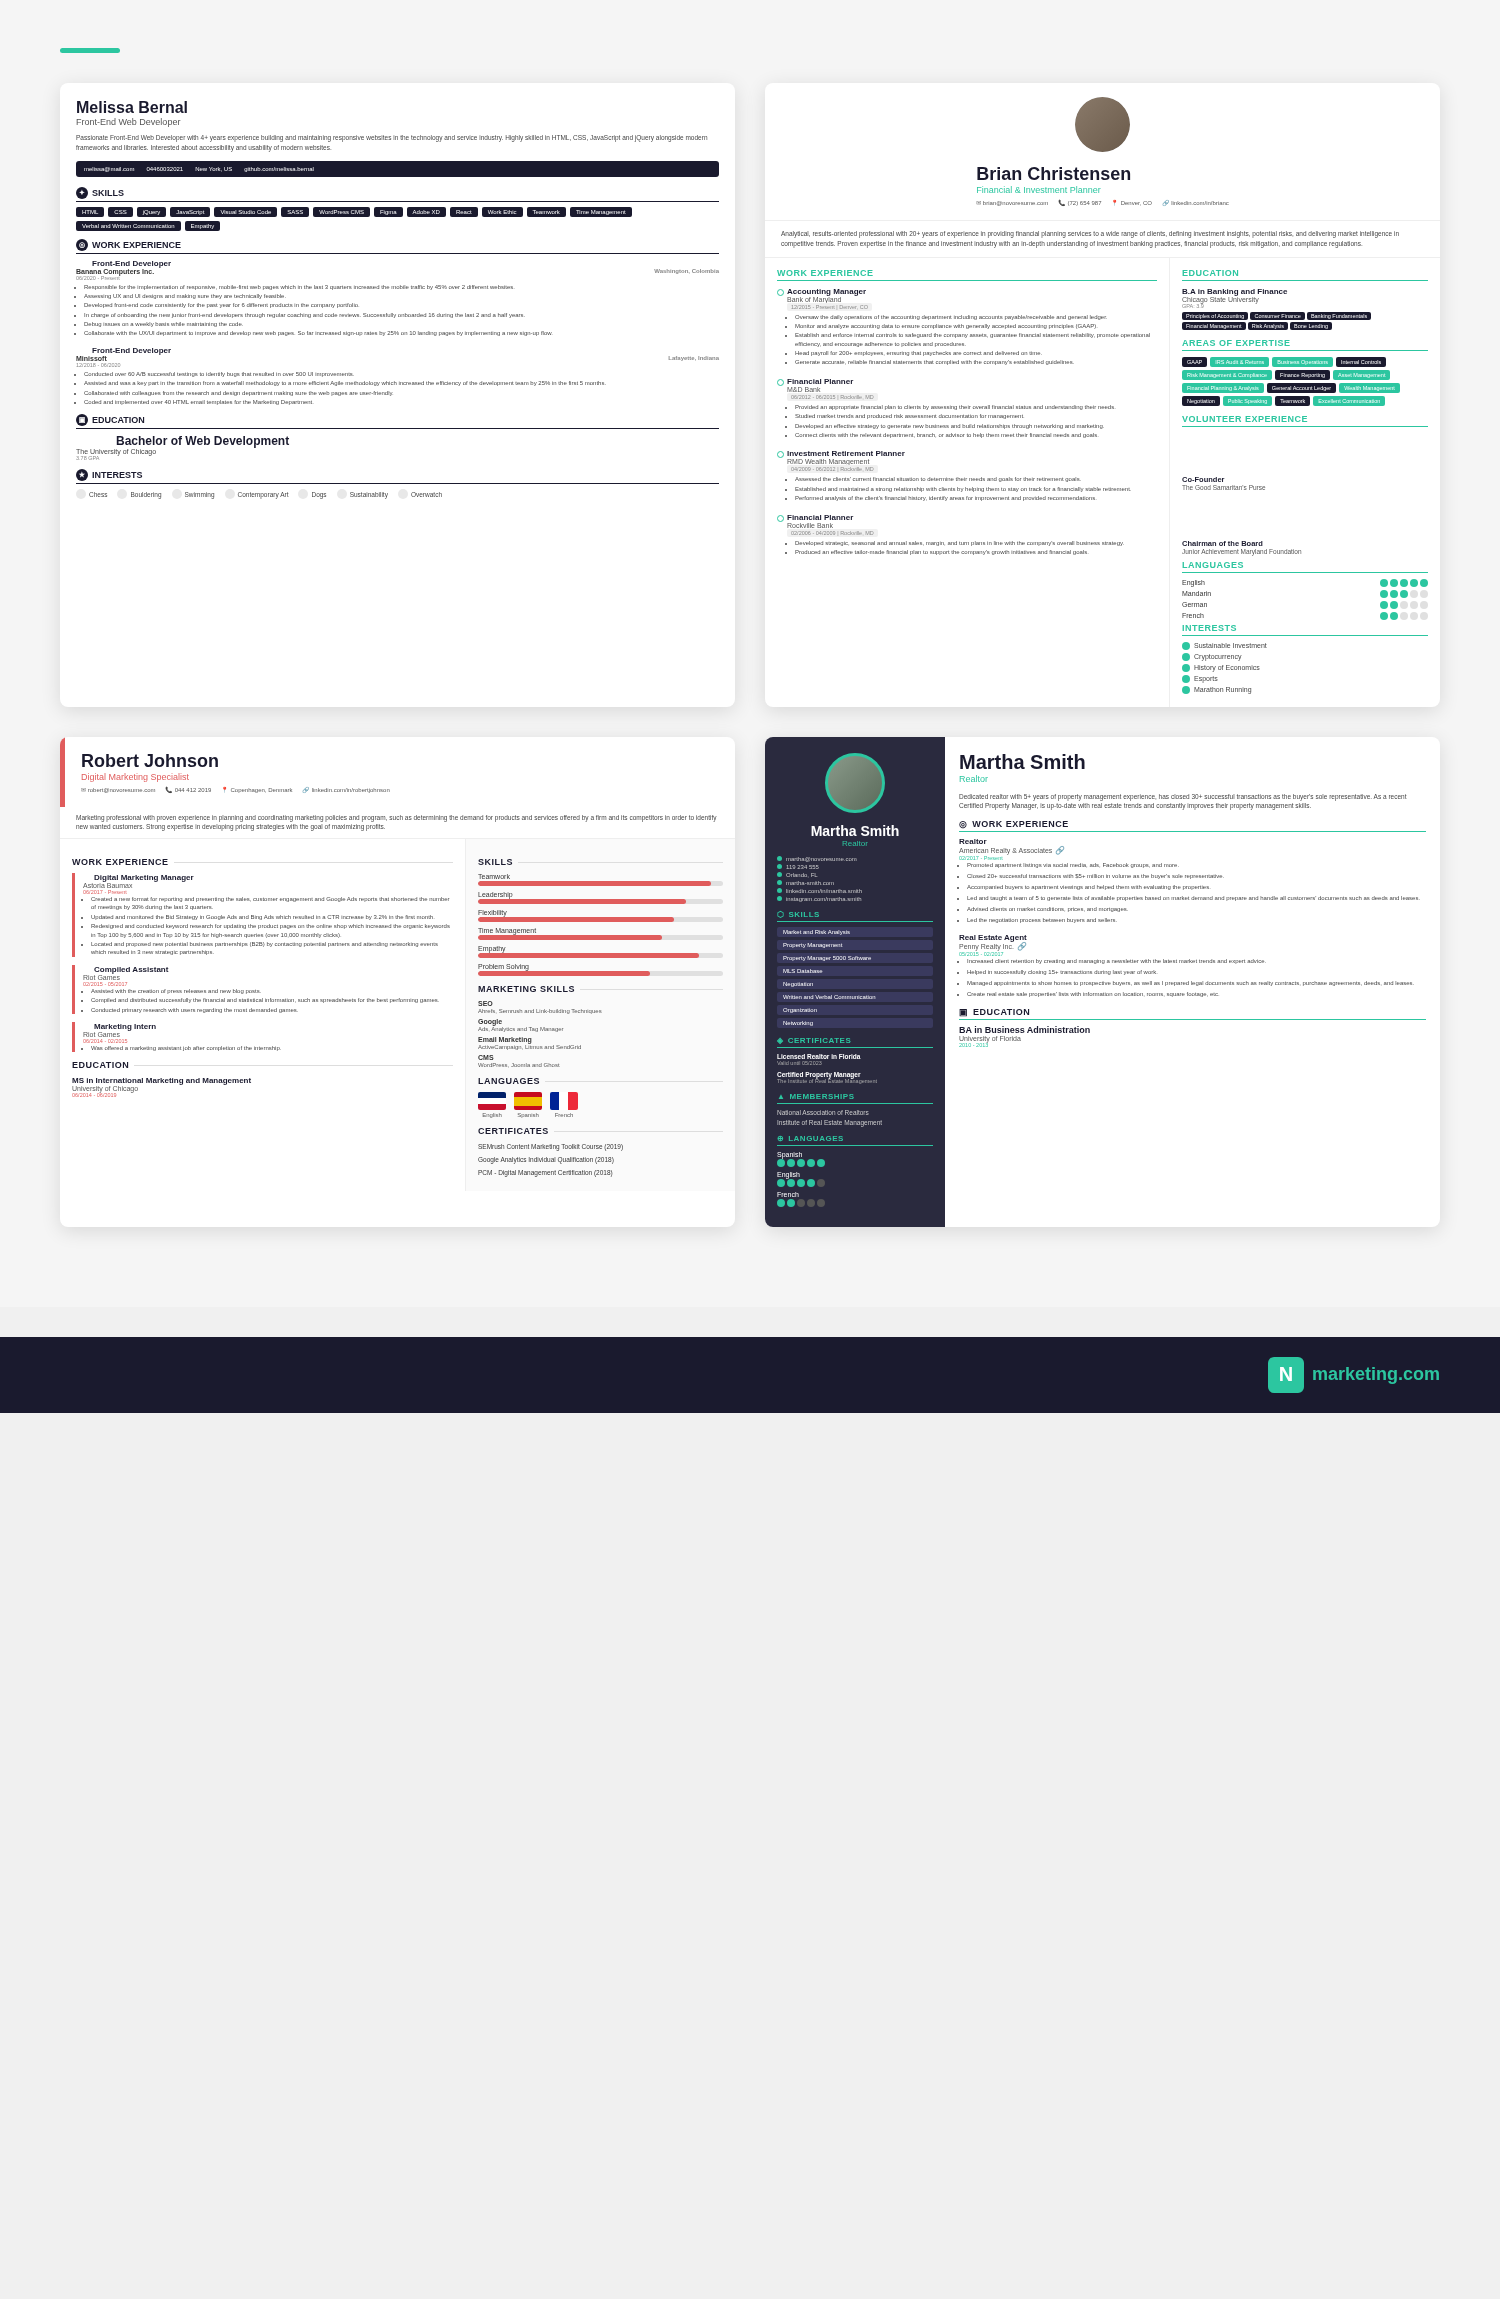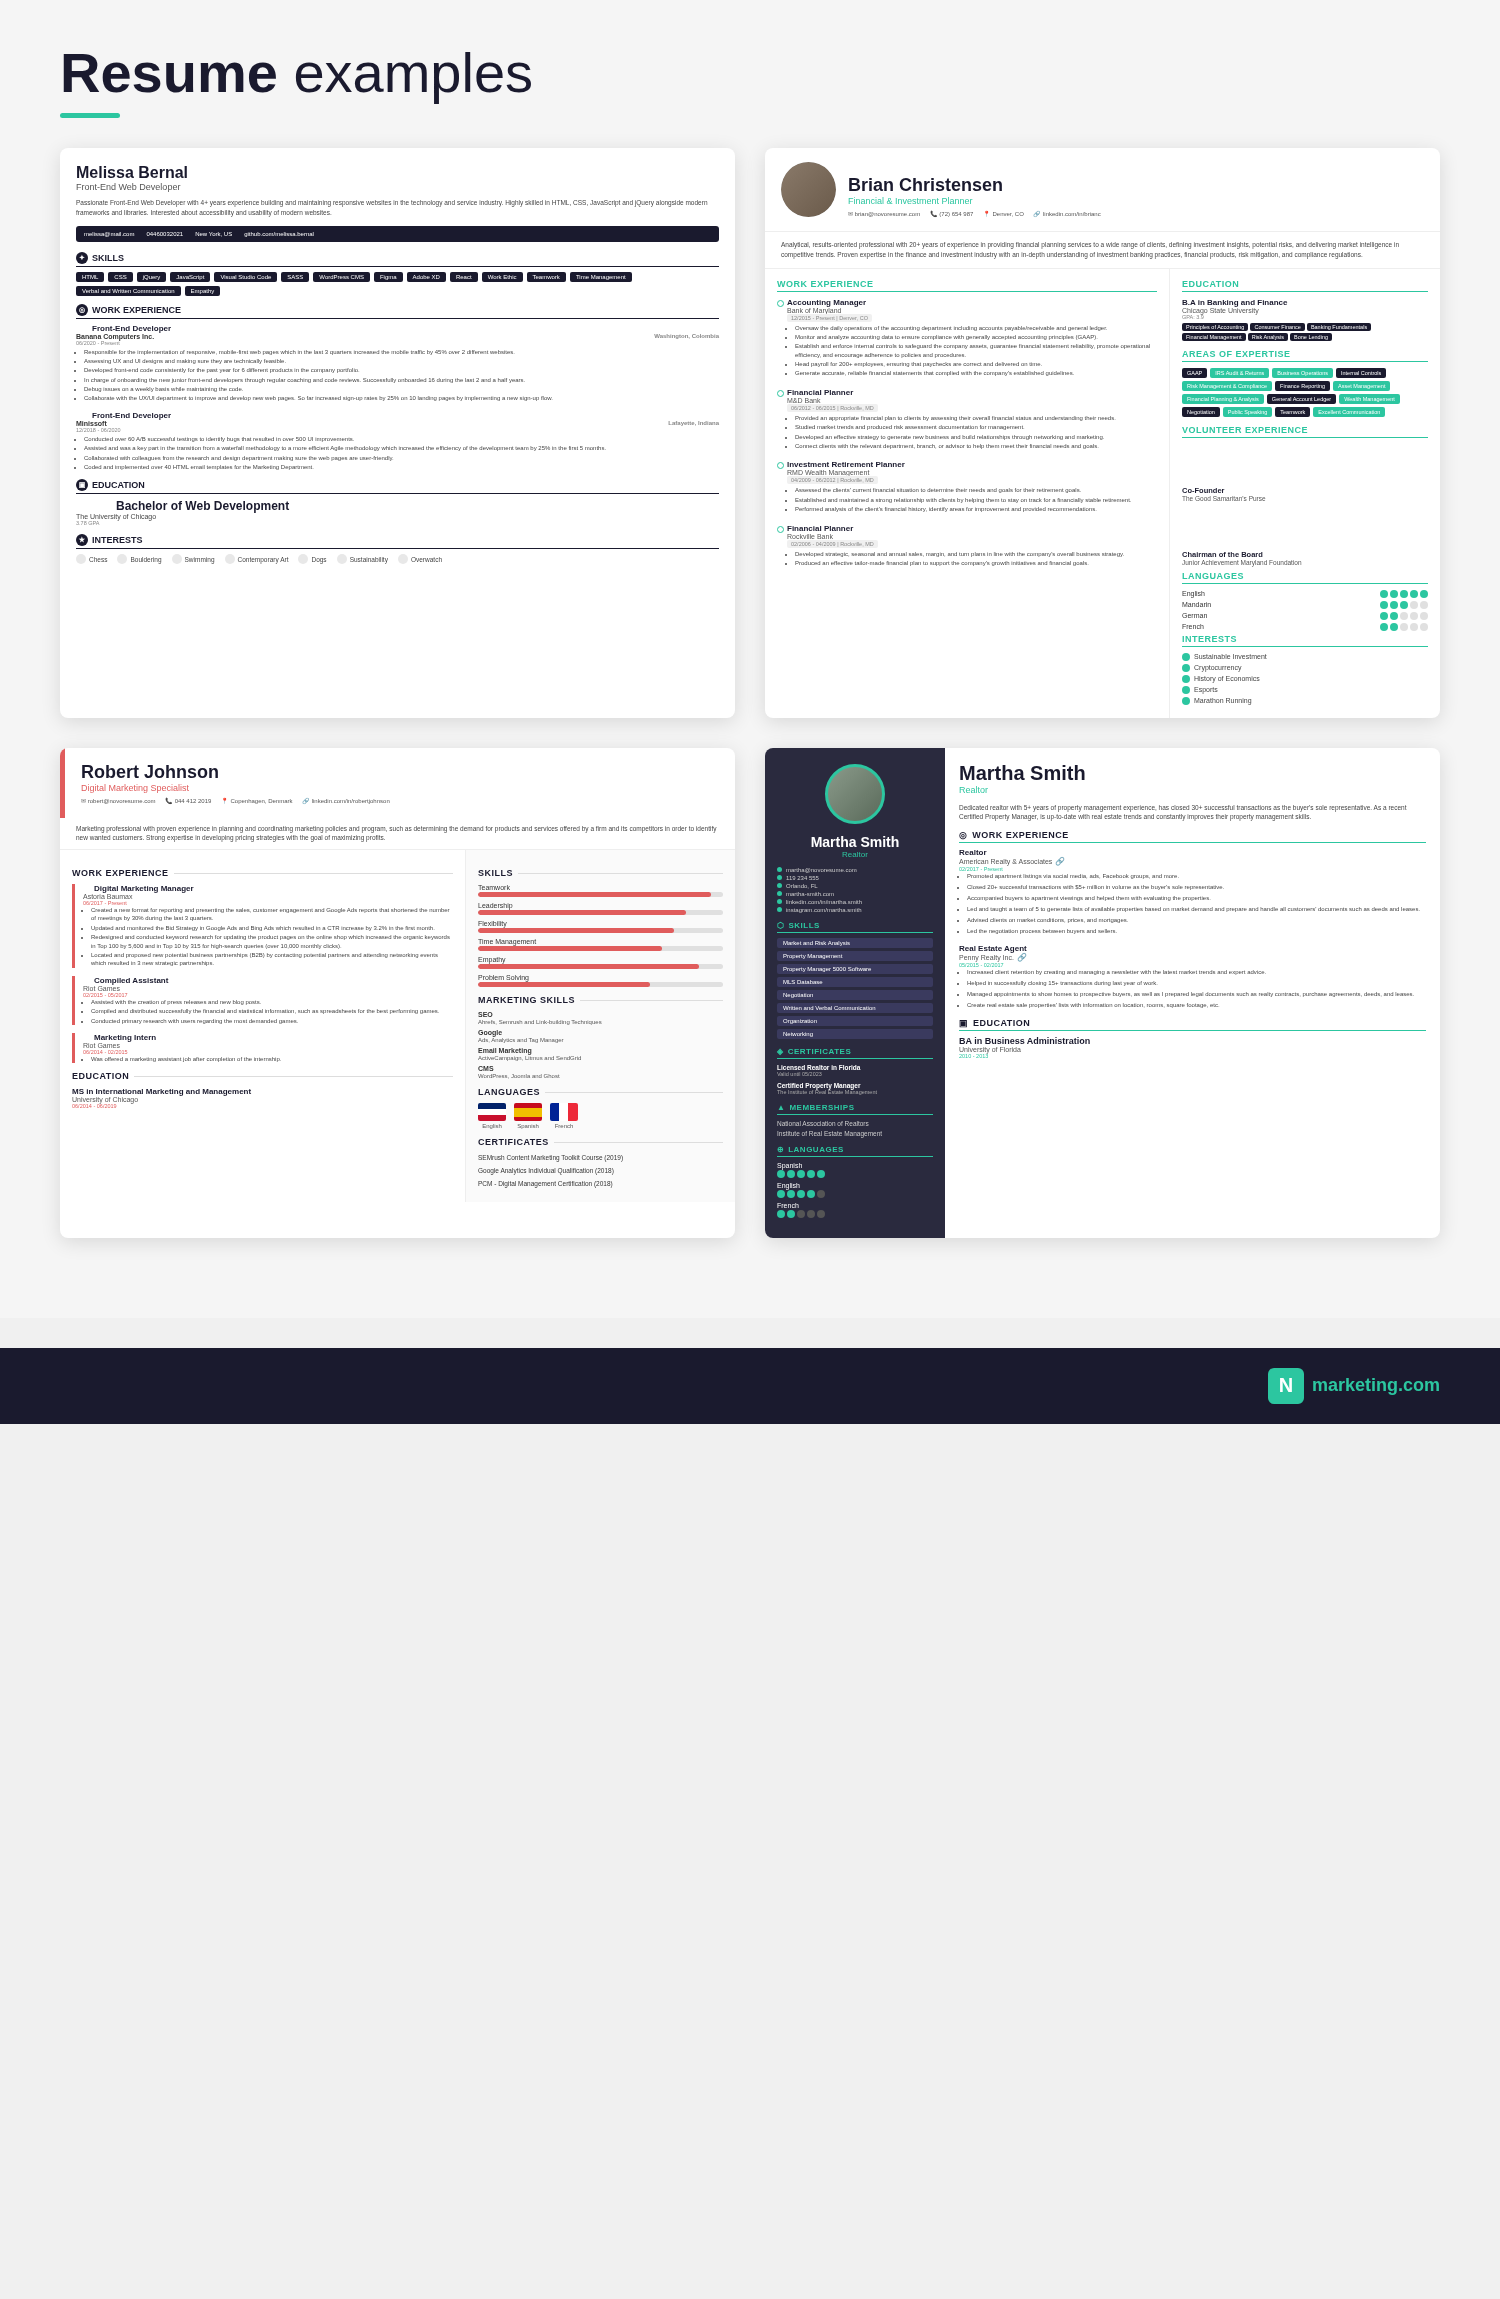--- a/index.html
+++ b/index.html
@@ -202,23 +202,24 @@
     }
 
     
     .brian-card {
       padding: 0;
     }
 
     .brian-header {
       padding: 14px 16px;
       display: flex;
-      align-items: flex-end;
+      align-items: center;
       gap: 12px;
       border-bottom: 1px solid #eee;
+      flex-direction: column;
     }
 
     .brian-avatar {
       width: 55px;
       height: 55px;
       border-radius: 50%;
       background: #bbb;
       flex-shrink: 0;
       overflow: hidden;
       display: flex;
@@ -900,23 +901,20 @@
     .footer-brand span {
       color: #2cc6a0;
     }
   </style>
 </head>
 <body>
 
 <div class="page-wrapper">
 
   <div class="header">
-    <div class="header-title">
-      <strong>Resume</strong><span> examples</span>
-    </div>
     <div class="header-underline"></div>
   </div>
 
   <div class="resumes-grid">
 
     <div class="resume-card melissa-card">
       <div class="melissa-name">Melissa Bernal</div>
       <div class="melissa-title">Front-End Web Developer</div>
       <div class="melissa-summary">Passionate Front-End Web Developer with 4+ years experience building and maintaining responsive websites in the technology and service industry. Highly skilled in HTML, CSS, JavaScript and jQuery alongside modern frameworks and libraries. Interested about accessibility and usability of modern websites.</div>
       <div class="melissa-contact-bar">

